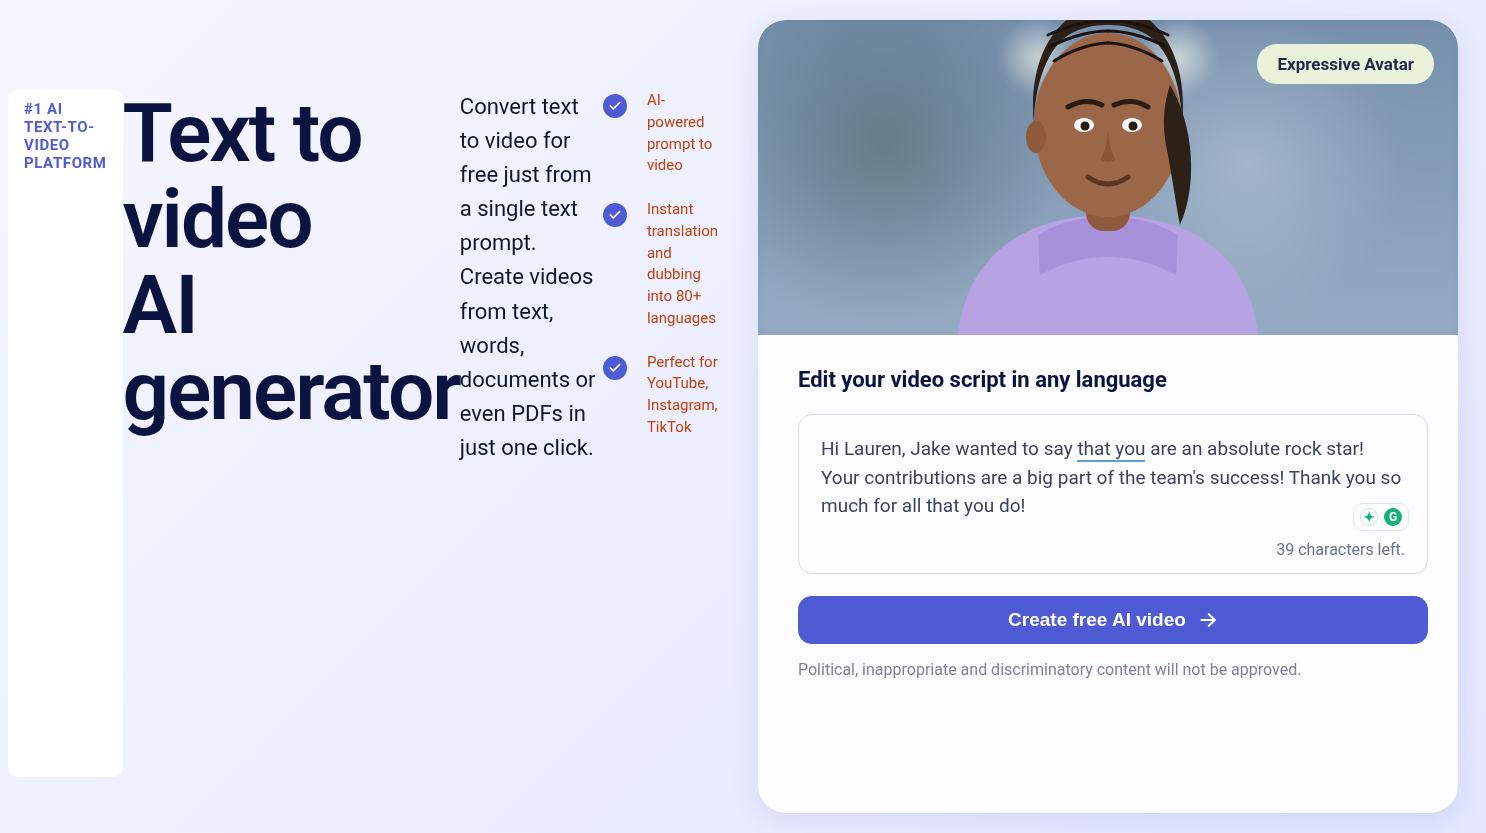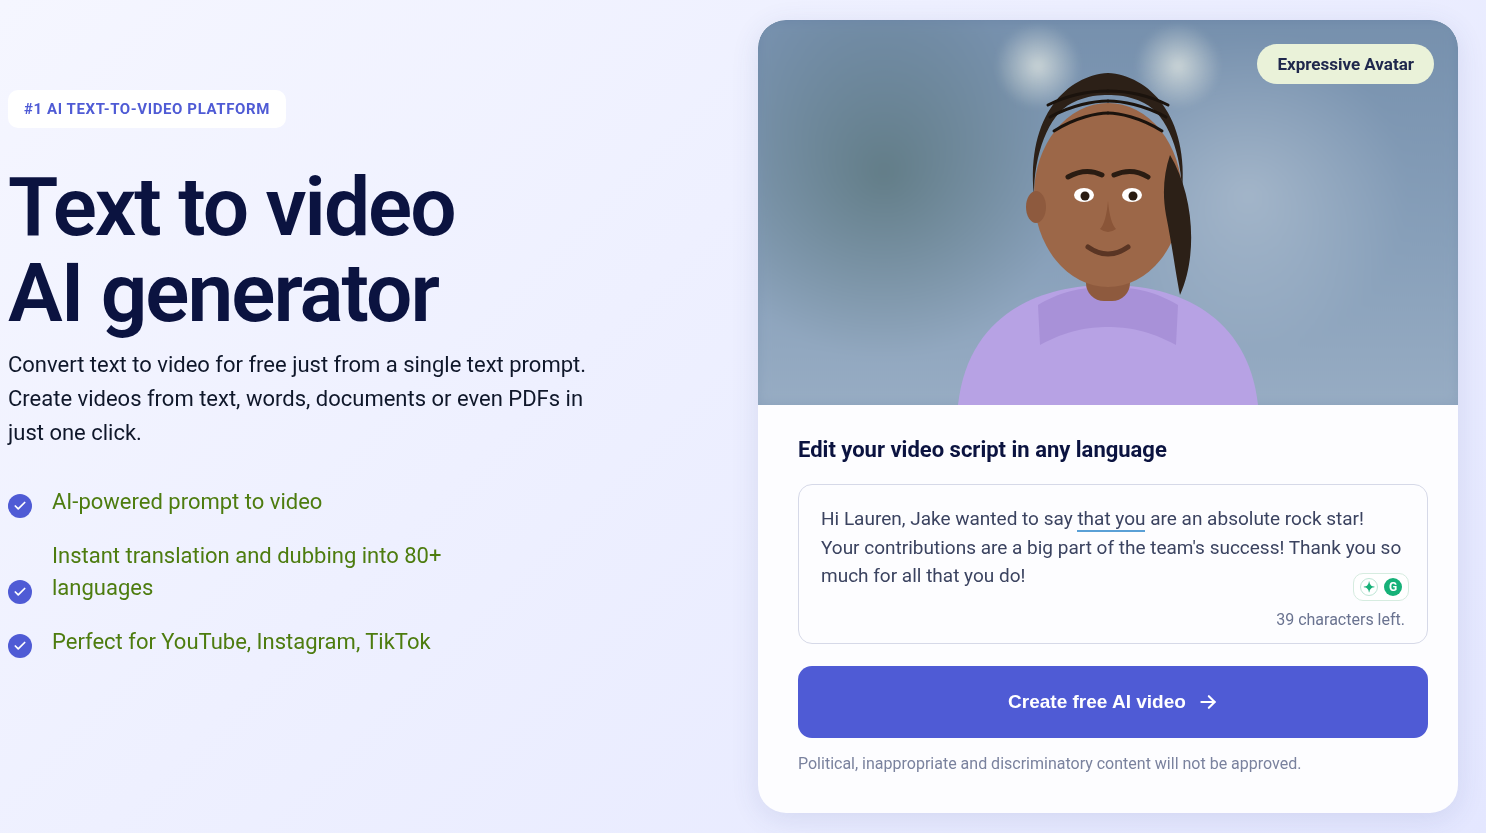--- a/index.html
+++ b/index.html
@@ -16,21 +16,21 @@
     width: 100%;
     height: 100%;
     padding: 20px 28px 20px 8px;
     gap: 40px;
     align-items: stretch;
   }
   .left {
     flex: 1;
     padding-top: 70px;
     display: flex;
-    flex-direction: column;
+    flex-direction: row;
   }
   .badge {
     display: inline-block;
     background: #ffffff;
     color: #4f5bd5;
     font-weight: 700;
     font-size: 15px;
     letter-spacing: 0.6px;
     padding: 10px 16px;
     border-radius: 10px;
@@ -53,24 +53,24 @@
     margin-bottom: 36px;
   }
   .features {
     list-style: none;
     display: flex;
     flex-direction: column;
     gap: 22px;
   }
   .feature {
     display: flex;
-    align-items: flex-end;
+    align-items: flex-start;
     gap: 20px;
-    font-size: 22px;
-    color: #4d7c0f;
+    font-size: 15px;
+    color: #c2410c;
   }
   .check {
     width: 24px;
     height: 24px;
     border-radius: 50%;
     background: #4f5bd5;
     display: flex;
     align-items: center;
     justify-content: center;
     flex-shrink: 0;
@@ -83,21 +83,21 @@
     width: 700px;
     background: #fdfdff;
     border-radius: 28px;
     box-shadow: 0 6px 28px rgba(60,70,140,0.12);
     display: flex;
     flex-direction: column;
     overflow: hidden;
   }
   .avatar-area {
     position: relative;
-    height: 385px;
+    height: 315px;
     border-radius: 28px 28px 0 0;
     background: linear-gradient(180deg,#6c86a7 0%, #7a93b0 40%, #8aa1bb 100%);
     overflow: hidden;
   }
   .avatar-bg-blur {
     position: absolute; inset: 0;
     background:
       radial-gradient(circle at 18% 40%, rgba(40,70,50,0.35) 0%, rgba(40,70,50,0) 30%),
       radial-gradient(circle at 70% 45%, rgba(255,255,255,0.25) 0%, rgba(255,255,255,0) 30%),
       linear-gradient(180deg, #7690ad 0%, #88a0ba 60%, #97acc3 100%);
@@ -181,21 +181,21 @@
   .g-dot { width: 18px; height: 18px; border-radius: 50%; display:flex;align-items:center;justify-content:center;}
   .g-plus { color:#16b178; font-weight:700; font-size:14px; border:1px solid #bfe6d6;}
   .g-main { background:#16b178; color:#fff; font-weight:700; font-size:12px;}
 
   .cta {
     margin-top: 22px;
     background: #4f5bd5;
     color: #fff;
     border: none;
     border-radius: 14px;
-    height: 72px;
+    height: 48px;
     font-size: 19px;
     font-weight: 600;
     display: flex;
     align-items: center;
     justify-content: center;
     gap: 12px;
     cursor: pointer;
   }
   .cta svg { width: 20px; height: 20px; }
   .disclaimer {

